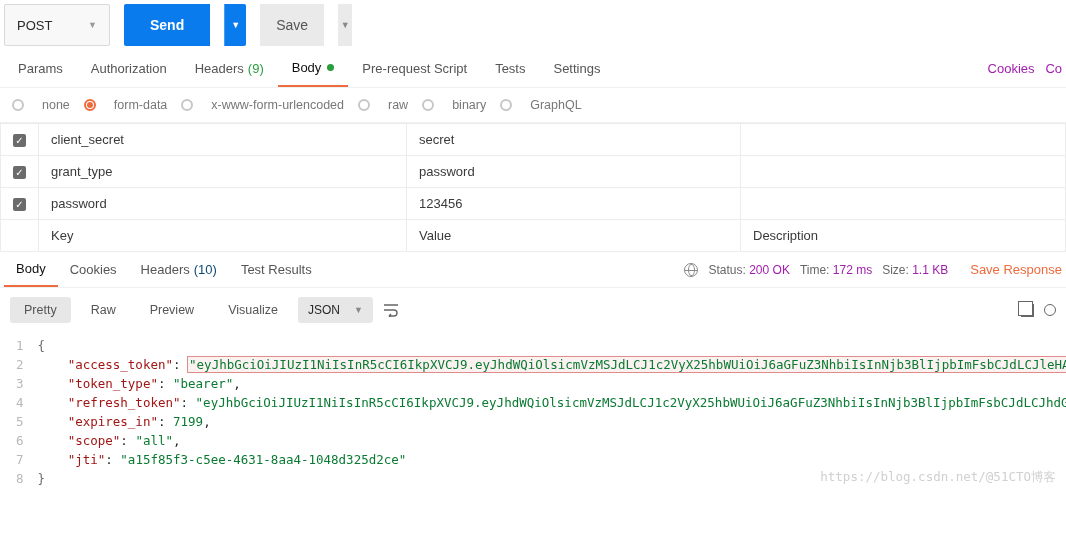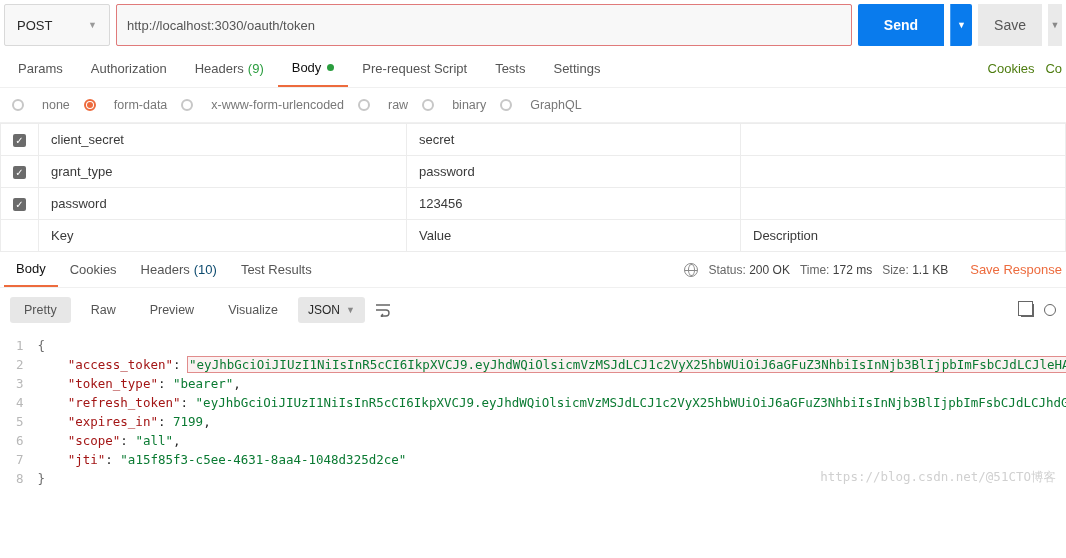--- a/index.html
+++ b/index.html
@@ -1,32 +1,32 @@
 <!DOCTYPE html>
 <html><head>
 <meta charset="utf-8">
 <style>
 * { box-sizing: border-box; margin: 0; padding: 0; }
 body { font-family: -apple-system, BlinkMacSystemFont, "Segoe UI", Arial, sans-serif; font-size: 12px; color: #282828; background: #fff; width: 1066px; }
 
-.top-bar { display: flex; gap: 6px; padding: 4px; align-items: stretch; height: 50px; }
+.top-bar { display: flex; gap: 14px; padding: 4px; align-items: stretch; height: 50px; }
 .method-select { width: 106px; border: 1px solid #d9d9d9; background: #f8f8f8; display: flex; align-items: center; padding: 0 12px; font-size: 13px; color: #282828; justify-content: space-between; border-radius: 2px; }
 .method-select .caret { font-size: 9px; color: #9a9a9a; }
 .url-input { flex: 1; border: 1px solid #e18c8c; background: #f8f8f8; padding: 0 10px; font-size: 13px; color: #555; border-radius: 2px; outline: 1px solid rgba(220,50,50,0.2); outline-offset: -1px; }
 .send-btn { background: #097bed; color: #fff; border: none; padding: 0 26px; font-size: 14px; font-weight: 600; border-radius: 2px 0 0 2px; display:flex; align-items:center; }
 .send-split { background: #097bed; color: #fff; width: 22px; display: flex; align-items: center; justify-content: center; border-left: 1px solid rgba(255,255,255,0.25); border-radius: 0 2px 2px 0; font-size: 9px; }
 .save-btn { background: #eaeaea; color: #555; border: none; padding: 0 16px; font-size: 14px; display:flex; align-items:center; }
 .save-split { background: #eaeaea; width: 14px; display:flex; align-items:center; justify-content:center; font-size:9px; color:#888; }
 
 .req-tabs { display: flex; align-items: center; height: 38px; padding: 0 4px; border-bottom: 1px solid #f0f0f0; }
 .req-tab { padding: 0 14px; height: 100%; display: flex; align-items: center; font-size: 13px; color: #555; cursor: pointer; }
 .req-tab .count { color: #2a9d3e; margin-left: 4px; }
 .req-tab .dot { width: 7px; height: 7px; background: #2a9d3e; border-radius: 50%; margin-left: 6px; }
 .req-tab.active { border-bottom: 2px solid #ed6b3d; color: #111; }
-.req-tabs .r { margin-left: auto; color: #4d7c0f; font-size: 13px; }
+.req-tabs .r { margin-left: auto; color: #a21caf; font-size: 13px; }
 
 .body-types { display: flex; gap: 14px; padding: 10px 12px; border-bottom: 1px solid #f0f0f0; }
 .radio-opt { display: flex; align-items: center; gap: 18px; font-size: 12.5px; color: #787878; }
 .radiodot { width: 12px; height: 12px; border: 2px solid #c7c7c7; border-radius: 50%; display: flex; align-items: center; justify-content: center; }
 .radiodot.sel { border-color: #ed6b3d; }
 .radiodot.sel::after { content:''; width:6px; height:6px; background:#ed6b3d; border-radius:50%; }
 
 .form-table { width: 100%; border-collapse: collapse; }
 .form-table td { border: 1px solid #ececec; padding: 8px 12px; font-size: 13px; color: #3a3a3a; }
 .form-table td.chk { width: 32px; text-align: center; }
@@ -34,30 +34,30 @@
 .form-table td.val-col { width: 334px; }
 .chk-box { width: 13px; height: 13px; background: #6b6b6b; display: inline-flex; align-items: center; justify-content: center; color: #fff; font-size: 10px; border-radius: 2px; }
 .chk-box::after { content: '✓'; }
 .placeholder { color: #a1a1a1; }
 
 .resp-tabs { display: flex; align-items: center; height: 36px; border-bottom: 1px solid #f0f0f0; padding: 0 4px; }
 .resp-tab { padding: 0 12px; font-size: 13px; color: #555; display:flex; align-items:center; height:100%; }
 .resp-tab.active { border-bottom: 2px solid #ed6b3d; color:#111; }
 .resp-tab .count { color: #0c4a6e; margin-left: 4px; }
 .resp-tabs .meta { margin-left: auto; display: flex; gap: 10px; align-items: center; font-size: 12px; color: #666; }
-.resp-tabs .meta .green { color: #404040; }
+.resp-tabs .meta .green { color: #a21caf; }
 .resp-tabs .save-resp { color: #ed6b3d; font-size: 13px; padding-left: 12px; }
 .globe { width:14px; height:14px; border:1.3px solid #888; border-radius:50%; position:relative; }
 .globe::before { content:''; position:absolute; inset:0; border:1.3px solid #888; border-radius:50%; width:5px; margin:auto; }
 .globe::after { content:''; position:absolute; left:0; right:0; top:50%; border-top:1.3px solid #888; }
 
 .viewer-bar { display: flex; align-items: center; gap: 6px; padding: 8px 10px; height: 44px; background:#fff; }
 .vbtn { padding: 6px 14px; font-size: 12.5px; color:#555; border-radius:3px; }
 .vbtn.sel { background: #e7e7e7; }
-.json-sel { background:#e7e7e7; padding:6px 10px; display:flex; align-items:center; gap:6px; border-radius:3px; }
+.json-sel { background:#e7e7e7; padding:6px 10px; display:flex; align-items:center; gap:14px; border-radius:3px; }
 .wrap-i { width:24px; height:24px; display:flex; align-items:center; justify-content:center; color:#666; }
 .vb-right { margin-left:auto; display:flex; gap:10px; color:#666; align-items:center; }
 .copy-ic { width:13px; height:13px; border:1.3px solid #666; position:relative; }
 .copy-ic::after { content:''; position:absolute; width:13px; height:13px; border:1.3px solid #666; top:-4px; left:-4px; background:#fff; }
 .search-ic { width:12px; height:12px; border:1.5px solid #666; border-radius:50%; position:relative; }
 
 .code-view { display: flex; font-family: Menlo, Consolas, monospace; font-size: 12.5px; line-height: 19px; }
 .lnums { color:#b8b8b8; padding: 4px 10px 4px 16px; text-align:right; user-select:none; }
 .code { padding: 4px 4px; white-space: pre; overflow: hidden; }
 .brace { color:#6b6b6b; }
@@ -68,21 +68,20 @@
 .watermark { position:absolute; bottom:6px; right:10px; color:#d0d0d0; font-size:12.5px; }
 </style>
 </head>
 <body>
 
 <div class="top-bar">
   <div class="method-select">
     <span>POST</span>
     <span class="caret">▼</span>
   </div>
-  <input class="url-input" value="http://localhost:3030/oauth/token" style="">
   <button class="send-btn">Send</button>
   <div class="send-split">▼</div>
   <button class="save-btn">Save</button>
   <div class="save-split">▼</div>
 </div>
 
 <div class="req-tabs">
   <div class="req-tab">Params</div>
   <div class="req-tab">Authorization</div>
   <div class="req-tab">

